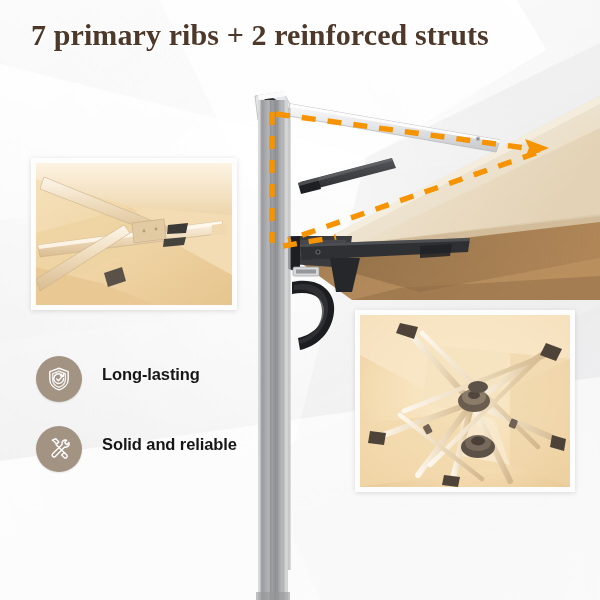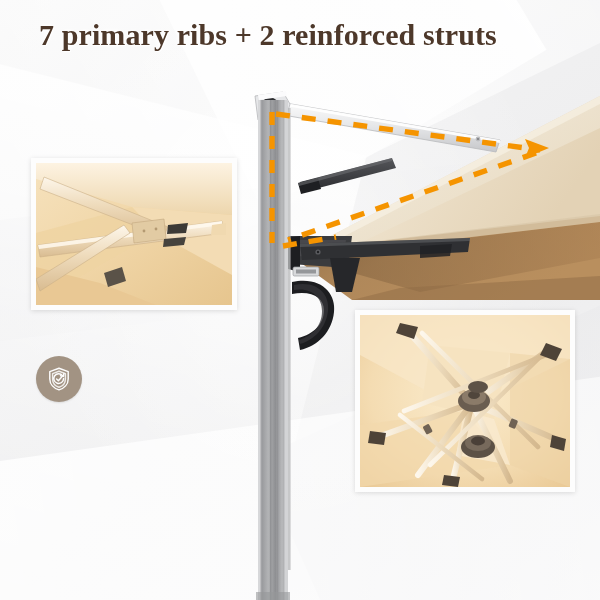--- a/index.html
+++ b/index.html
@@ -31,21 +31,20 @@
   .bg-vig{position:absolute;inset:0;
      background:radial-gradient(ellipse at 48% 42%,rgba(255,255,255,.55) 0%,rgba(255,255,255,0) 62%);}
 
   
   .title{
     position:absolute;left:31px;top:18px;
     font-family:"Liberation Serif", serif;
     font-weight:700;font-size:30px;line-height:34px;
     color:#4d382a;letter-spacing:.1px;white-space:nowrap;
     text-shadow:0 0 7px #fff,0 0 5px #fff,0 0 12px rgba(255,255,255,.95),1px 1px 0 rgba(255,255,255,.9);
-    margin-left:8px;
   }
 
   
   .umbrella{position:absolute;left:0;top:0;width:600px;height:600px;}
 
   
   .features{position:absolute;left:36px;top:356px;width:240px;}
   .feat{position:relative;height:70px;}
   .feat-ico{
     position:absolute;left:0;top:0;width:46px;height:46px;border-radius:50%;
@@ -314,18 +313,31 @@
     <div class="feat">
       <span class="feat-ico">
         <svg width="28" height="28" viewBox="0 0 28 28" fill="none" stroke="#fdfdfd" stroke-width="1.45" stroke-linecap="round" stroke-linejoin="round">
           <path d="M14 3.2 L23.2 6.6 V14 C23.2 19.3 19.2 23.4 14 24.9 C8.8 23.4 4.8 19.3 4.8 14 V6.6 Z"></path>
           <path d="M14 6.2 L20.4 8.6 V14 C20.4 18 17.6 21.1 14 22.3 C10.4 21.1 7.6 18 7.6 14 V8.6 Z" opacity=".85"></path>
           <path d="M17.6 10.6 A4.9 4.9 0 1 0 18.6 13.6"></path>
           <path d="M18.9 8.4 L18.4 11.4 L15.5 10.7"></path>
           <path d="M11.6 13.9 L13.4 15.7 L17.1 11.6"></path>
         </svg>
       </span>
+      <span class="feat-label">Long-lasting</span>
     </div>
 
 
+    <div class="feat">
+      <span class="feat-ico">
+        <svg width="28" height="28" viewBox="0 0 28 28" fill="none" stroke="#fdfdfd" stroke-width="1.45" stroke-linecap="round" stroke-linejoin="round">
+          <path d="M21.6 5.2 a3.4 3.4 0 0 0 -4.5 4.2 L8.4 18.1 a2 2 0 1 0 2.6 2.6 l8.7 -8.7
+                   a3.4 3.4 0 0 0 4.2 -4.5 l-2.2 2.2 -2.1 -2.1 Z"></path>
+          <path d="M7.3 5.1 l3.5 -1.3 3.1 3.1 -2.2 2.2 -3.1 -3.1 Z"></path>
+          <path d="M11.0 9.4 L19.8 18.2"></path>
+          <path d="M19.2 17.4 l2.6 2.6 a1.85 1.85 0 0 1 -2.6 2.6 l-2.6 -2.6 Z"></path>
+        </svg>
+      </span>
+      <span class="feat-label">Solid and reliable</span>
+    </div>
 
   </div>
 </div>
 
 </body></html>

